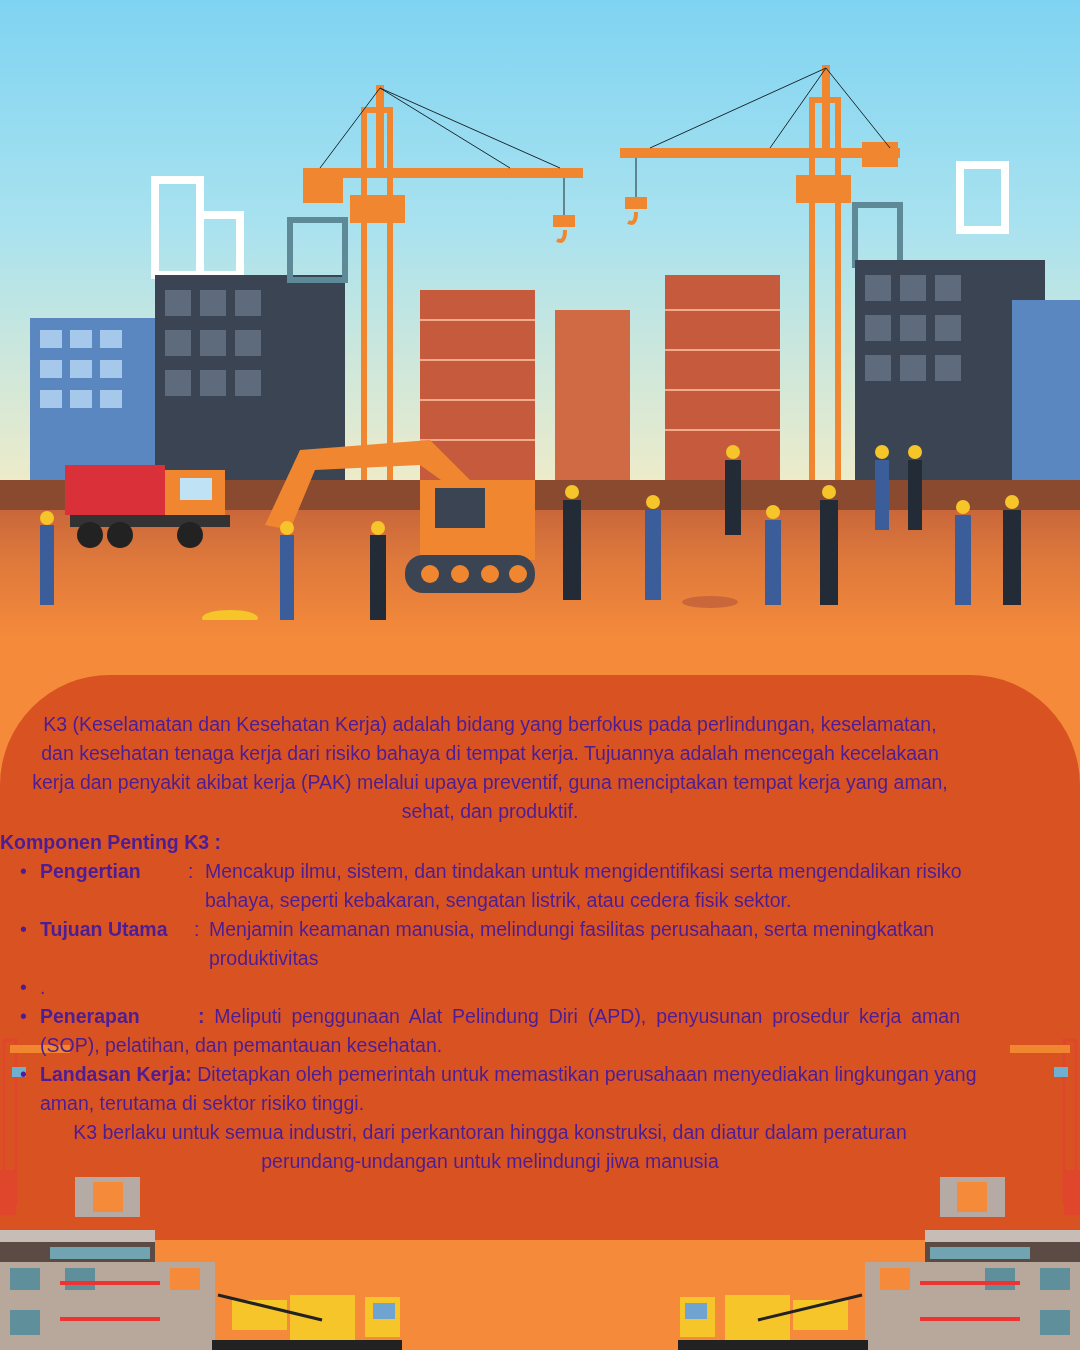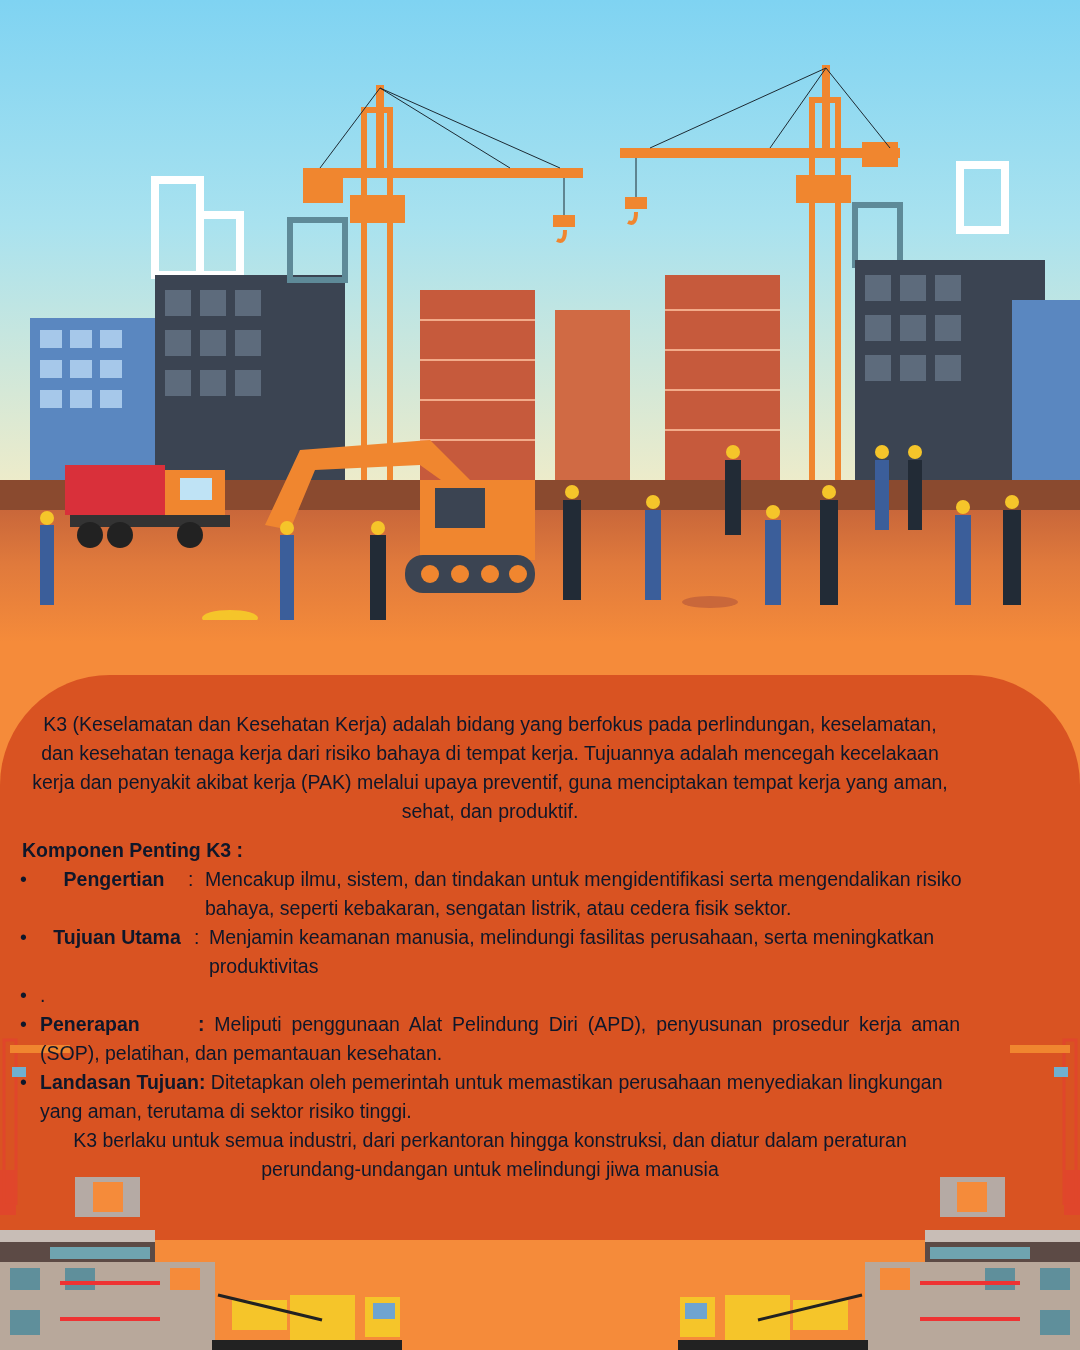--- a/index.html
+++ b/index.html
@@ -4,27 +4,27 @@
 <style>
   html, body { margin:0; padding:0; }
   body { width:1080px; height:1350px; position:relative; overflow:hidden; font-family:"Liberation Sans", sans-serif; background:#f58b3a; }
   .sky { position:absolute; left:0; top:0; width:1080px; height:500px; background:linear-gradient(#7fd3f2 0%, #a9e2ef 45%, #f2ecc7 100%); }
   .ground { position:absolute; left:0; top:510px; width:1080px; height:220px; background:linear-gradient(#c9673a 0%, #e07a3c 25%, #f58b3a 60%); }
   .card {
     position:absolute; left:0; top:675px; width:1080px; height:565px;
     background:#d95322; border-radius:110px 110px 0 0;
   }
   .bottom-strip { position:absolute; left:0; top:1240px; width:1080px; height:110px; background:#f58b3a; }
-  .content { position:absolute; left:0; top:710px; width:980px; color:#0f172a; font-size:19.5px; line-height:29px; }
+  .content { position:absolute; left:0; top:710px; width:980px; color:#4c1d95; font-size:19.5px; line-height:29px; }
   .intro { text-align:center; padding:0 28px; }
-  .heading { font-weight:bold; padding-left:22px; margin-top:10px; }
+  .heading { font-weight:bold; padding-left:0; margin-top:2px; }
   ul { margin:0; padding-left:40px; list-style:none; }
   li { position:relative; }
   li::before { content:"•"; position:absolute; left:-20px; top:0; }
-  .term { font-weight:bold;text-align:center; }
+  .term { font-weight:bold; }
   .row { display:flex; }
   .row .t { flex:0 0 auto; }
   .just { text-align:justify; text-align-last:left; padding-right:20px; }
   .outro { text-align:center; padding:0 28px; }
   svg { position:absolute; }
 </style>
 </head>
 <body>
 
 <div class="sky"></div>
@@ -253,18 +253,18 @@
       </div>
     </li>
     <li>
       <span>.</span>
     </li>
     <li class="just">
       <span class="term" style="display:inline-block;width:158px">Penerapan</span><span class="term">:</span>
       <span>Meliputi penggunaan Alat Pelindung Diri (APD), penyusunan prosedur kerja aman (SOP), pelatihan, dan pemantauan kesehatan.</span>
     </li>
     <li>
-      <span class="term">Landasan Tujuan:</span>
+      <span class="term">Landasan Kerja:</span>
       <span>Ditetapkan oleh pemerintah untuk memastikan perusahaan menyediakan lingkungan yang aman, terutama di sektor risiko tinggi.</span>
     </li>
   </ul>
   <div class="outro">K3 berlaku untuk semua industri, dari perkantoran hingga konstruksi, dan diatur dalam peraturan perundang-undangan untuk melindungi jiwa manusia</div>
 </div>
 
 </body></html>

